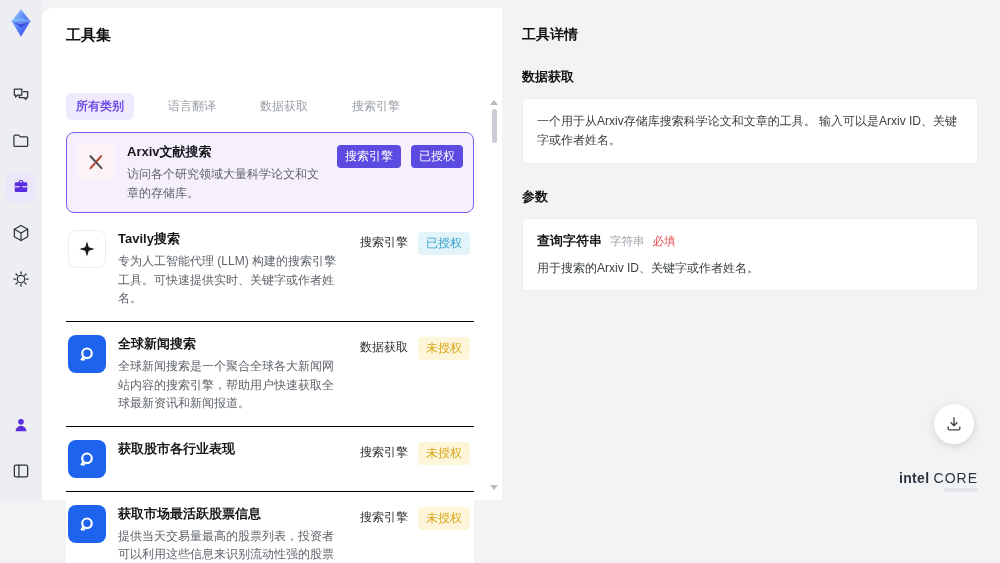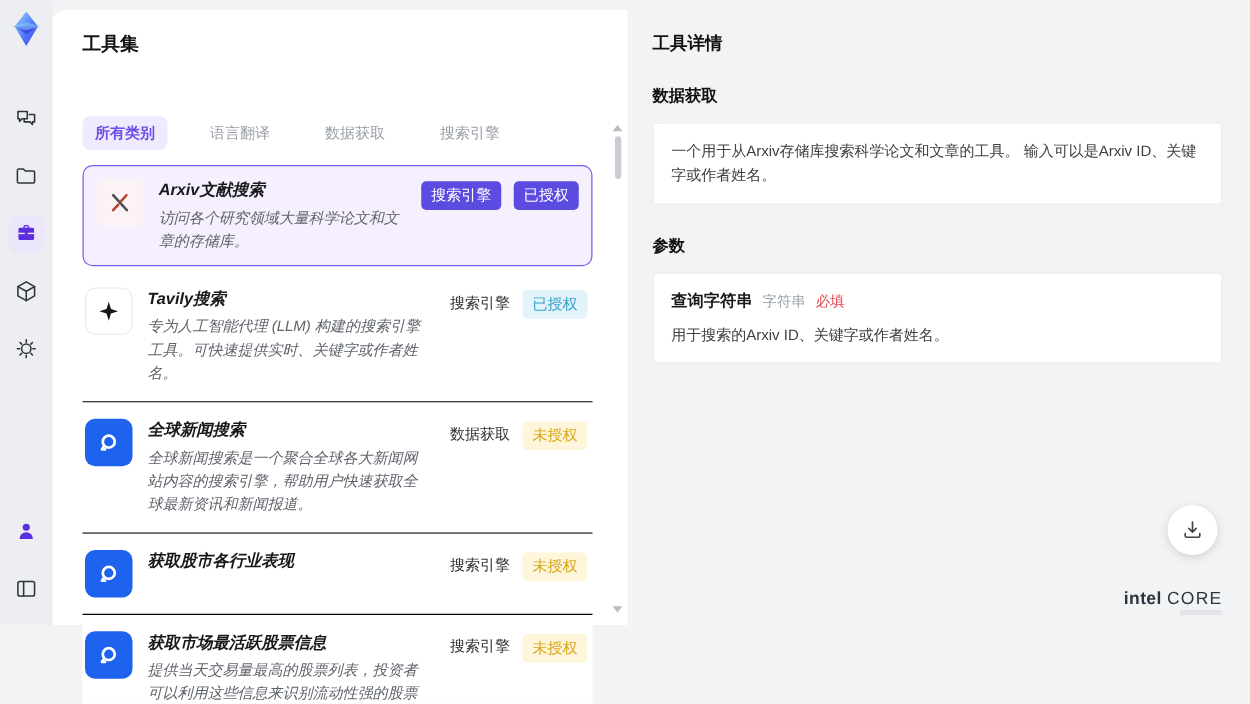--- a/index.html
+++ b/index.html
@@ -31,21 +31,21 @@
   .tool-list { margin-top:12px; padding-right:10px; }
   .card { display:flex; gap:12px; padding:13px 4px 13px 2px; border-bottom:1px solid #000000;
     cursor:pointer; background:#fff; }
   .card.selected { border:1.5px solid #7c5cf0; background:#f6f0fe; border-radius:8px;
     padding:10px 10px; margin-bottom:4px; }
   .tool-icon { width:38px; height:38px; border-radius:8px; flex-shrink:0; display:flex;
     align-items:center; justify-content:center; }
   .tool-icon.arxiv { background:#fbf3f5; }
   .tool-icon.tavily { background:#ffffff; border:1px solid #ececec; }
   .tool-icon.bluenews { background:#1d63ed; }
-  .tool-main { flex:1; min-width:0;font-style:italic; }
+  .tool-main { flex:1; min-width:0; }
   .tool-title { font-size:13px; font-weight:bold; color:#17181a; }
   .tool-desc { font-size:12px; color:#5f646b; line-height:1.55; margin-top:4px; }
   .tool-side { display:flex; gap:10px; align-items:flex-start; padding-left:6px;
     flex-shrink:0; padding-top:2px; }
   .cat { font-size:12px; color:#2e3236; white-space:nowrap; padding-top:2px; }
   .badge { font-size:12px; padding:3px 8px; border-radius:4px; white-space:nowrap; }
   .badge.solid { background:#5b4be0; color:#fff; }
   .badge.auth { background:#e2f3fa; color:#35a3cb; }
   .badge.unauth { background:#fdf6da; color:#d9a61a; }
 

